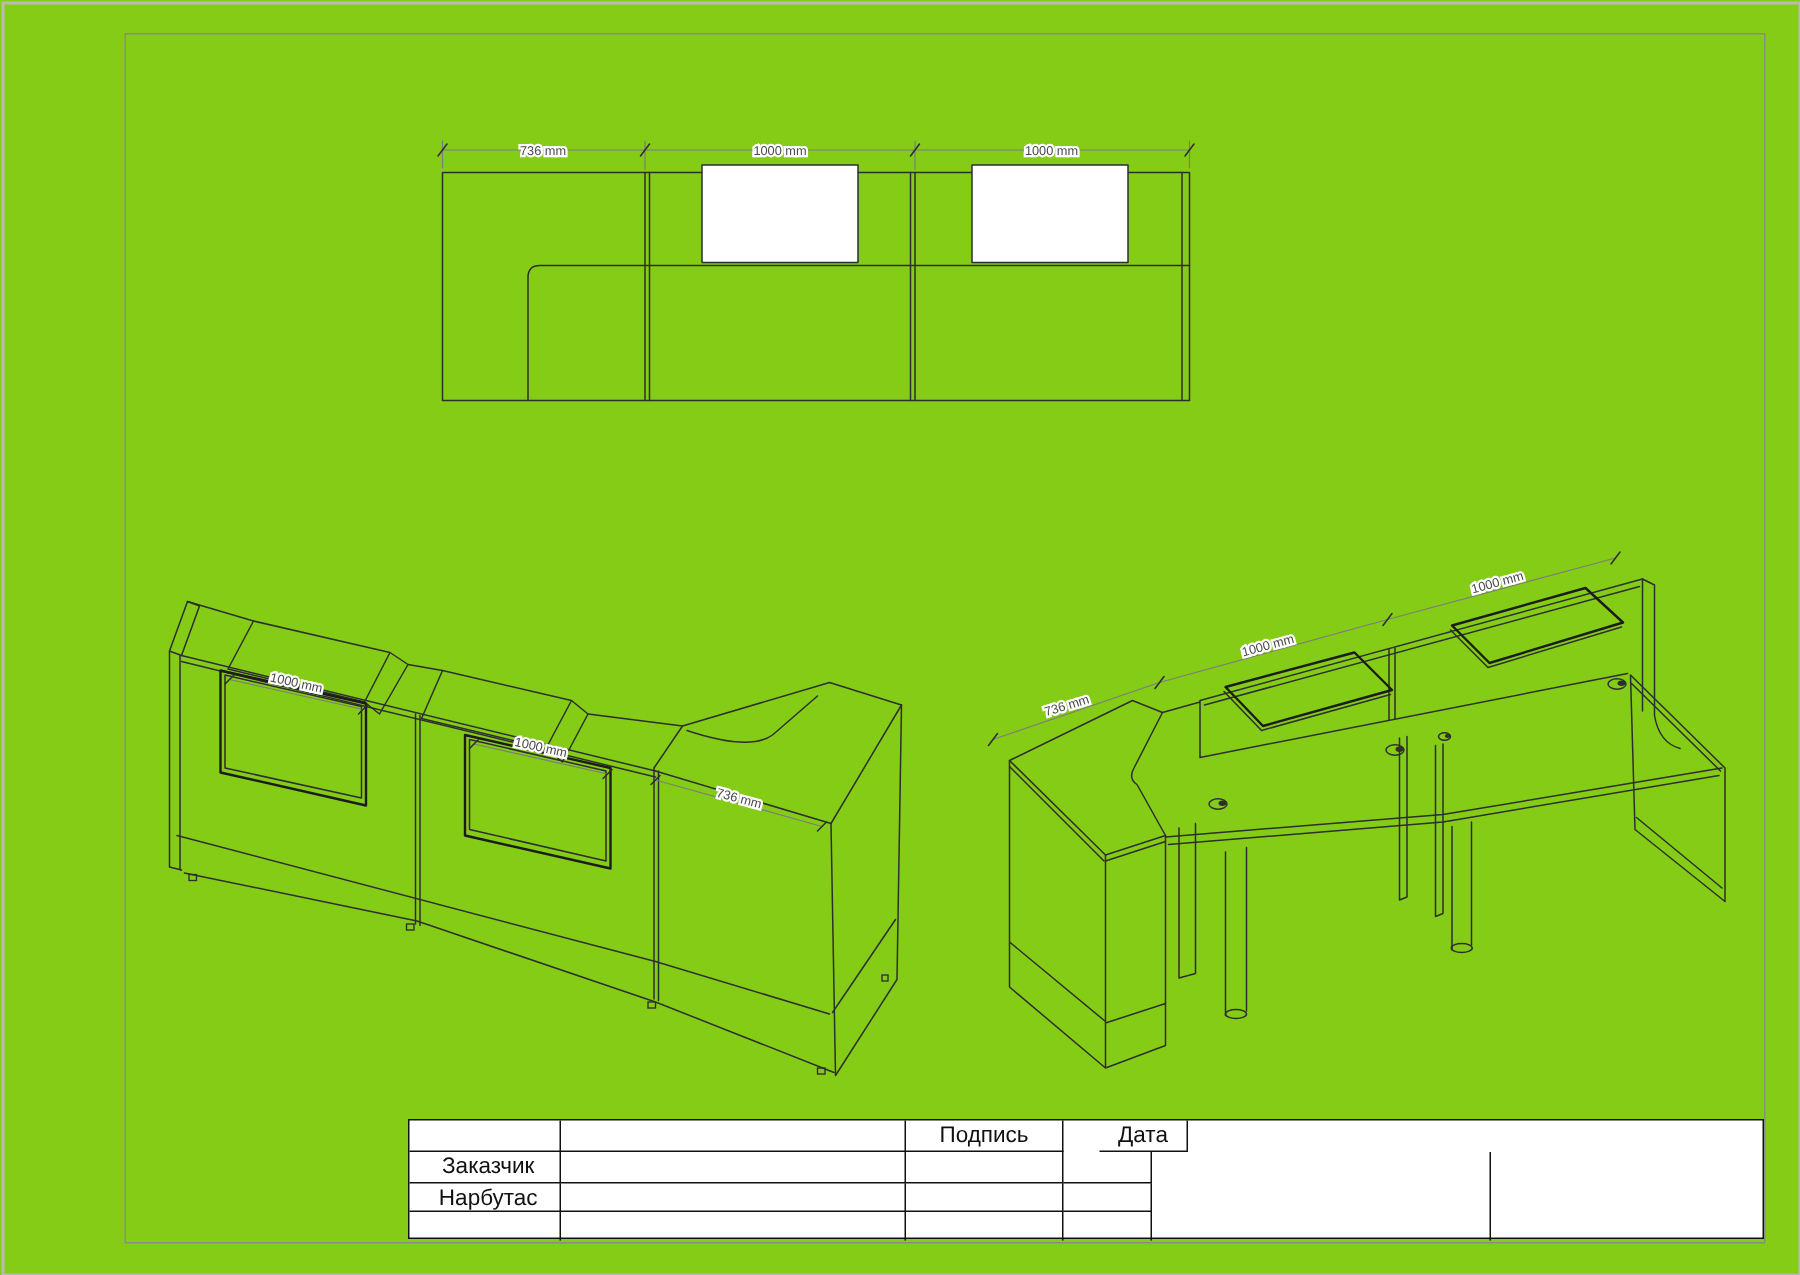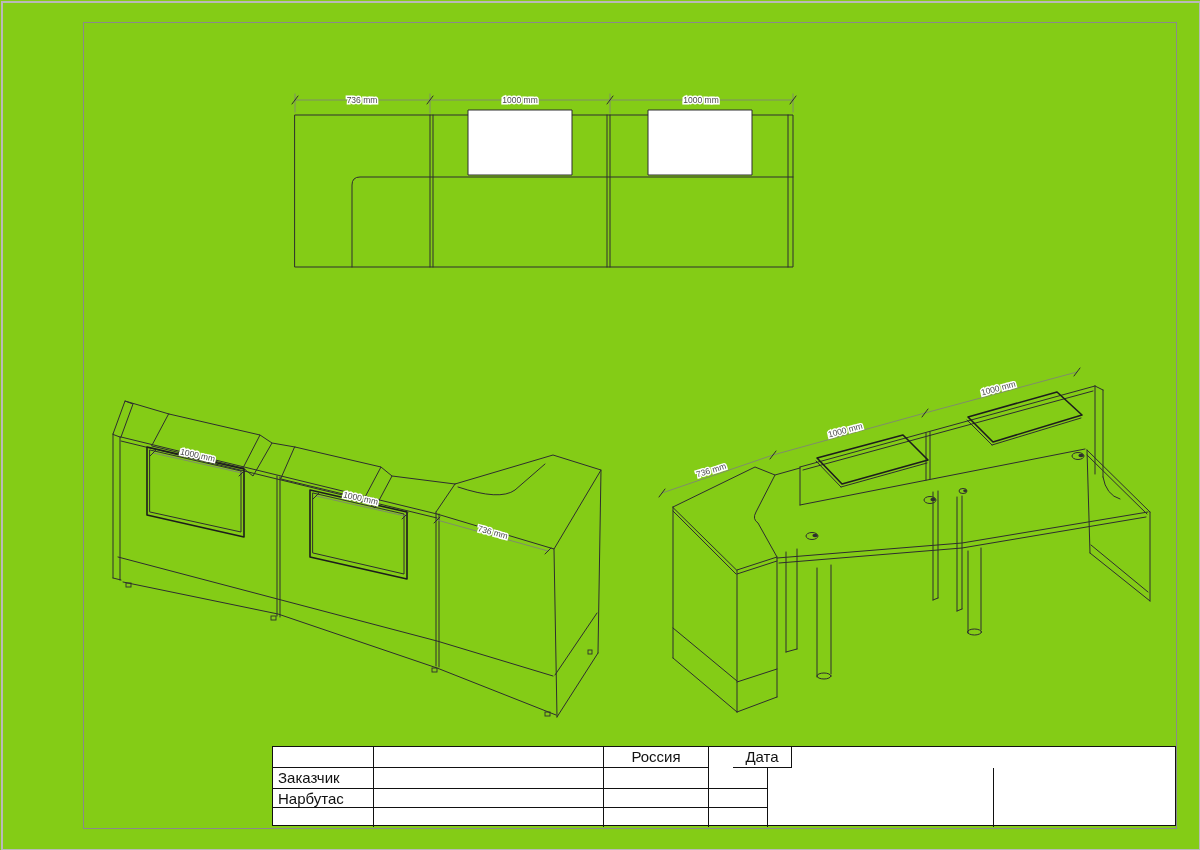--- a/index.html
+++ b/index.html
@@ -17,21 +17,21 @@
   .dimtxt{font:8.5px "Liberation Sans",sans-serif;fill:#4a4a4a;
           paint-order:stroke;stroke:#ffffff;stroke-width:3px;text-anchor:middle;}
   .feet{fill:none;stroke:#2e2e2e;stroke-width:.9;}
   .grom{fill:none;stroke:#2e2e2e;stroke-width:1;}
   .gromf{fill:#2e2e2e;stroke:none;}
 
   
   #tblock{position:absolute;left:272px;top:746px;width:904px;height:80px;
           border:1px solid #111;box-sizing:border-box;background:#fff;color:#111;}
   .cell{position:absolute;box-sizing:border-box;font-size:15px;line-height:19px;
-        white-space:nowrap;overflow:hidden;}
+        white-space:nowrap;overflow:hidden;text-align:center;}
   .br{border-right:1px solid #111;}
   .bb{border-bottom:1px solid #111;}
   .ctr{text-align:center;}
   .lft{padding-left:5px;}
   #company-cell{position:absolute;left:721px;top:0;width:182px;height:78px;
                 box-sizing:border-box;padding-top:9px;}
   .co-name{font-size:15.5px;text-align:center;line-height:20px;}
   .co-phone{font-size:16px;font-weight:bold;text-align:center;line-height:21px;}
   .co-country{font-size:12.5px;font-weight:bold;text-align:right;padding-right:7px;line-height:17px;}
 </style>
@@ -149,21 +149,21 @@
       <text class="dimtxt" x="712" y="473" transform="rotate(-17 712 473)">736 mm</text>
       <text class="dimtxt" x="846" y="433" transform="rotate(-15 846 433)">1000 mm</text>
       <text class="dimtxt" x="999" y="391" transform="rotate(-15 999 391)">1000 mm</text>
     </g>
   </svg>
 
   <div id="tblock">
 
     <div class="cell br bb" style="left:0;top:0;width:101px;height:21px;"></div>
     <div class="cell br bb" style="left:101px;top:0;width:230px;height:21px;"></div>
-    <div class="cell br bb ctr" style="left:331px;top:0;width:105px;height:21px;">Россия</div>
+    <div class="cell br bb ctr" style="left:331px;top:0;width:105px;height:21px;">Подпись</div>
     <div class="cell br bb ctr" style="left:460px;top:0;width:59px;height:21px;">Дата</div>
 
     <div class="cell br bb lft" style="left:0;top:21px;width:101px;height:21px;">Заказчик</div>
     <div class="cell br bb" style="left:101px;top:21px;width:230px;height:21px;"></div>
     <div class="cell br bb" style="left:331px;top:21px;width:105px;height:21px;"></div>
     <div class="cell br bb" style="left:436px;top:21px;width:59px;height:21px;"></div>
 
     <div class="cell br bb lft" style="left:0;top:42px;width:101px;height:19px;">Нарбутас</div>
     <div class="cell br bb" style="left:101px;top:42px;width:230px;height:19px;"></div>
     <div class="cell br bb" style="left:331px;top:42px;width:105px;height:19px;"></div>

